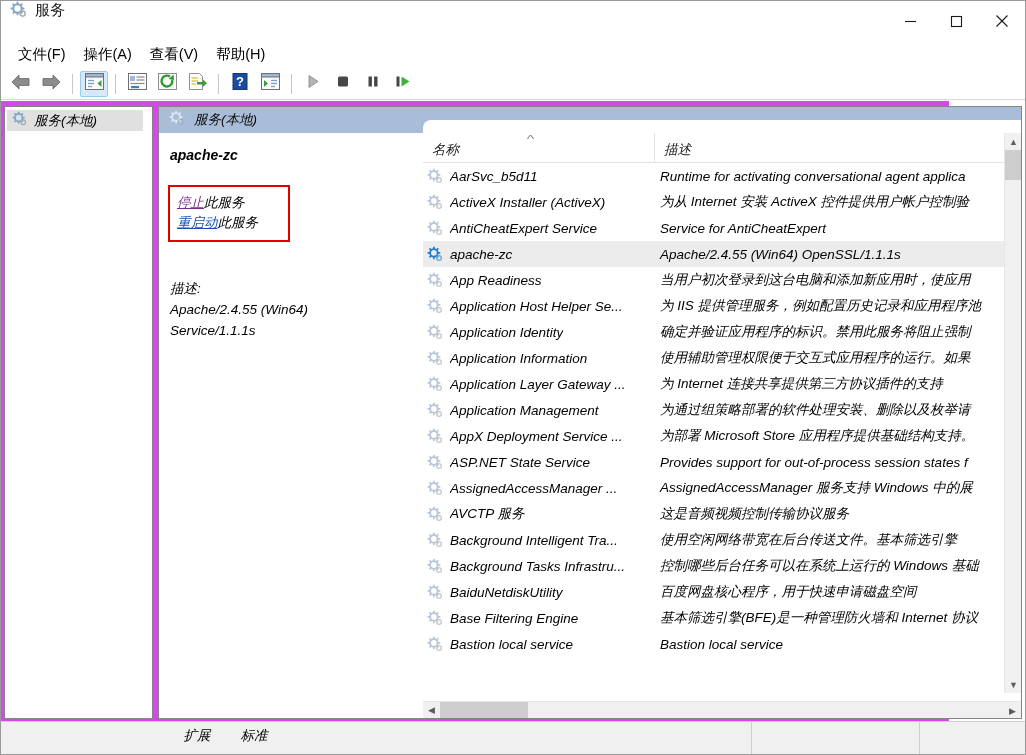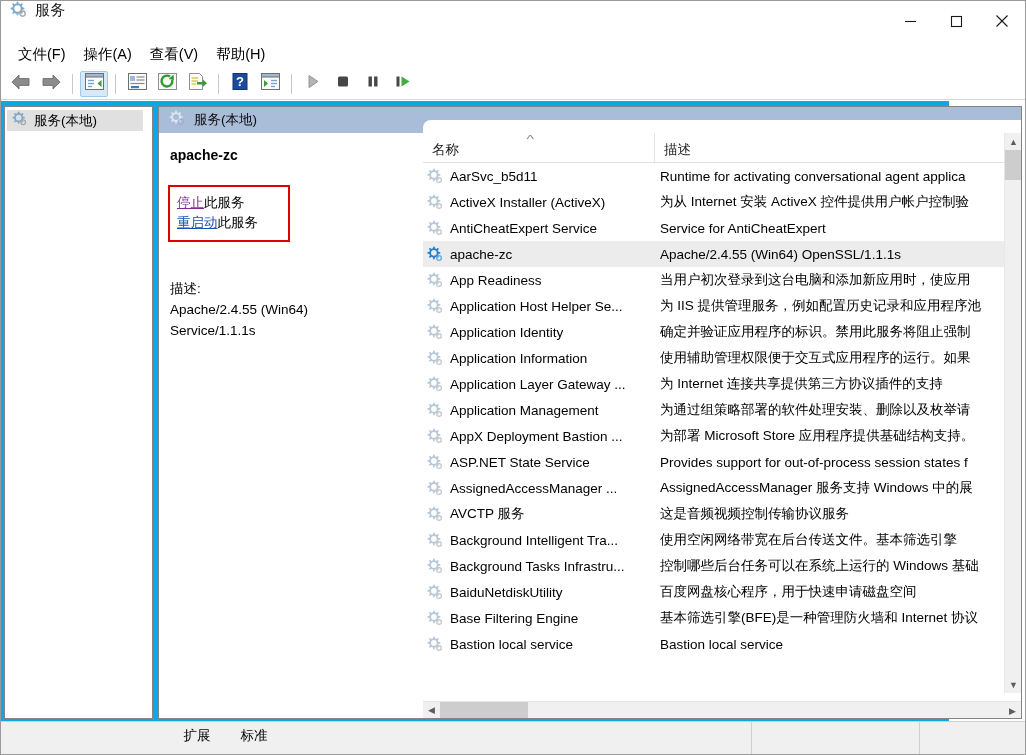--- a/index.html
+++ b/index.html
@@ -82,21 +82,22 @@
   .tb-sep {
     width: 1px; height: 20px;
     background: #c8c8c8;
     margin: 0 6px;
   }
 
   
   .content {
     position: absolute; left: 0; top: 100px;
     width: 948px; height: 620px;
-    background: #0ea5e9;
+    background: #d946ef;
+    font-style: italic;
   }
 
   
   .tree-pane {
     position: absolute; left: 3px; top: 5px;
     width: 149px; height: 613px;
     background: #ffffff;
     border: 1px solid #848484;
     overflow: hidden;
   }
@@ -833,21 +834,21 @@
                       <line x1="11.7" y1="7.3" x2="13.3" y2="7.3"></line>
                       <line x1="3.1" y1="3.1" x2="4.2" y2="4.2"></line>
                       <line x1="10.4" y1="10.4" x2="11.5" y2="11.5"></line>
                       <line x1="11.5" y1="3.1" x2="10.4" y2="4.2"></line>
                       <line x1="4.2" y1="10.4" x2="3.1" y2="11.5"></line>
                     </g>
                     <g fill="none" stroke="#c8c8c8" stroke-width="1.4">
                       <circle cx="12.7" cy="12.7" r="2.5"></circle>
                     </g>
                   </svg></span>
-                <span class="nm">AppX Deployment Bastion ...</span>
+                <span class="nm">AppX Deployment Service ...</span>
               </div>
               <div class="cell-desc">为部署 Microsoft Store 应用程序提供基础结构支持。</div>
             </div>
             <div class="row">
               <div class="cell-name">
                 <span class="gear"><svg width="17" height="17" viewBox="0 0 18 18">
                     <g fill="none" stroke="#b6c7d8" stroke-width="2">
                       <circle cx="7.3" cy="7.3" r="4"></circle>
                     </g>
                     <g stroke="#b6c7d8" stroke-width="1.8" stroke-linecap="round">

